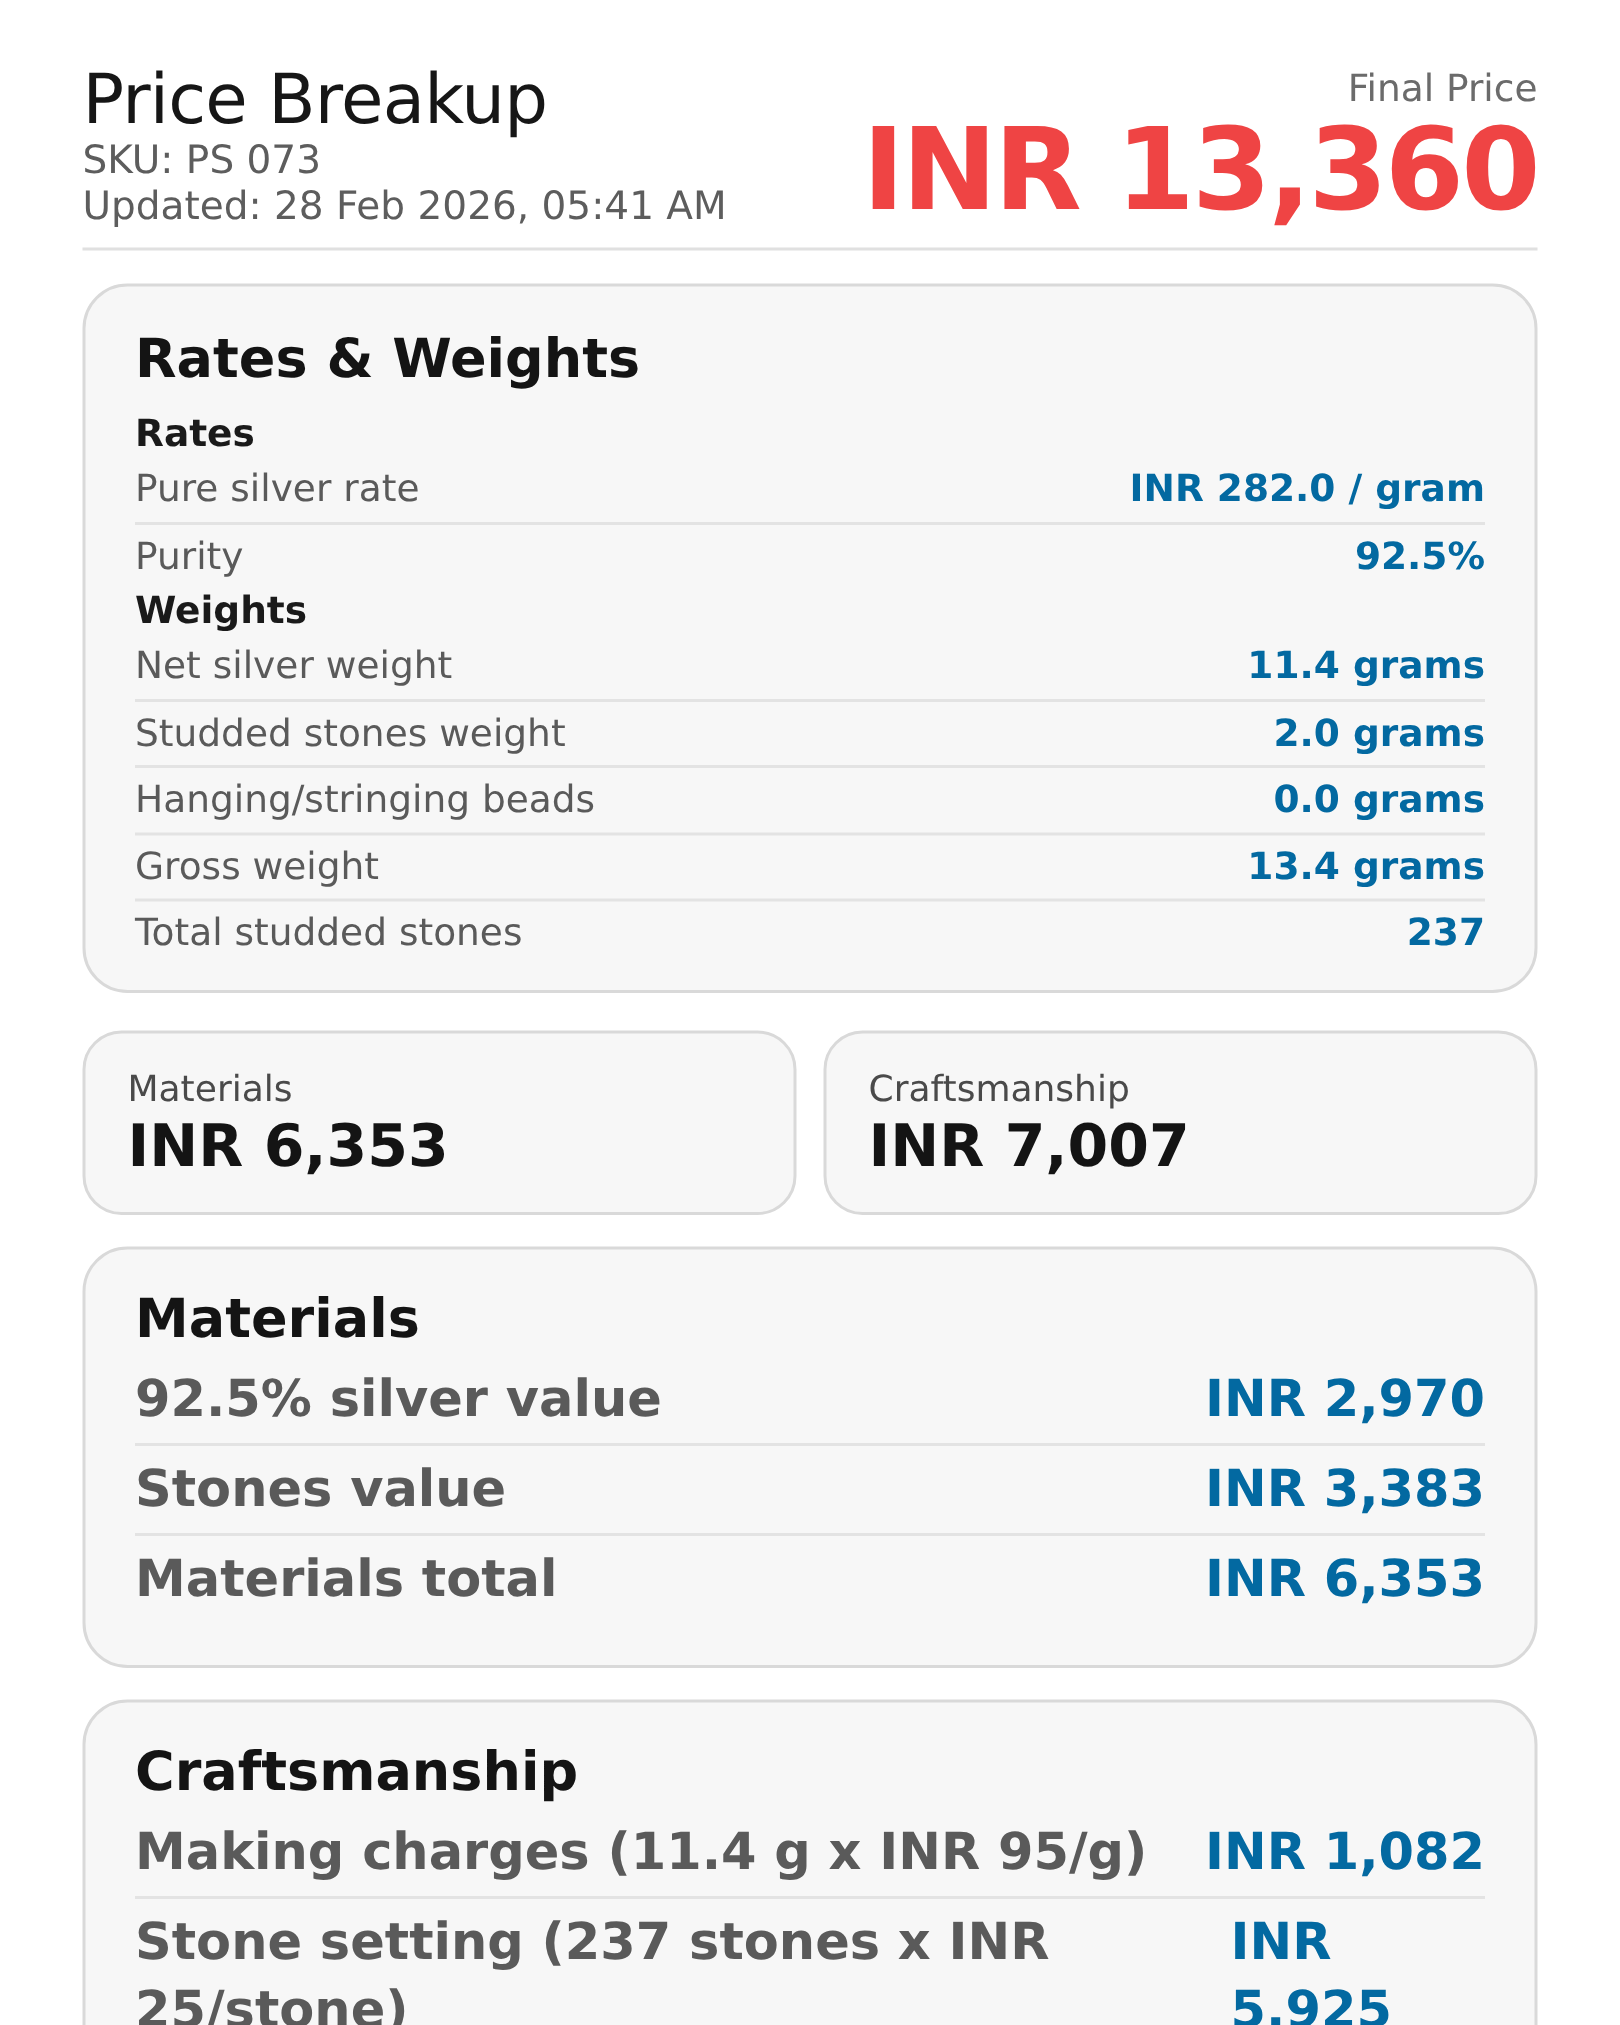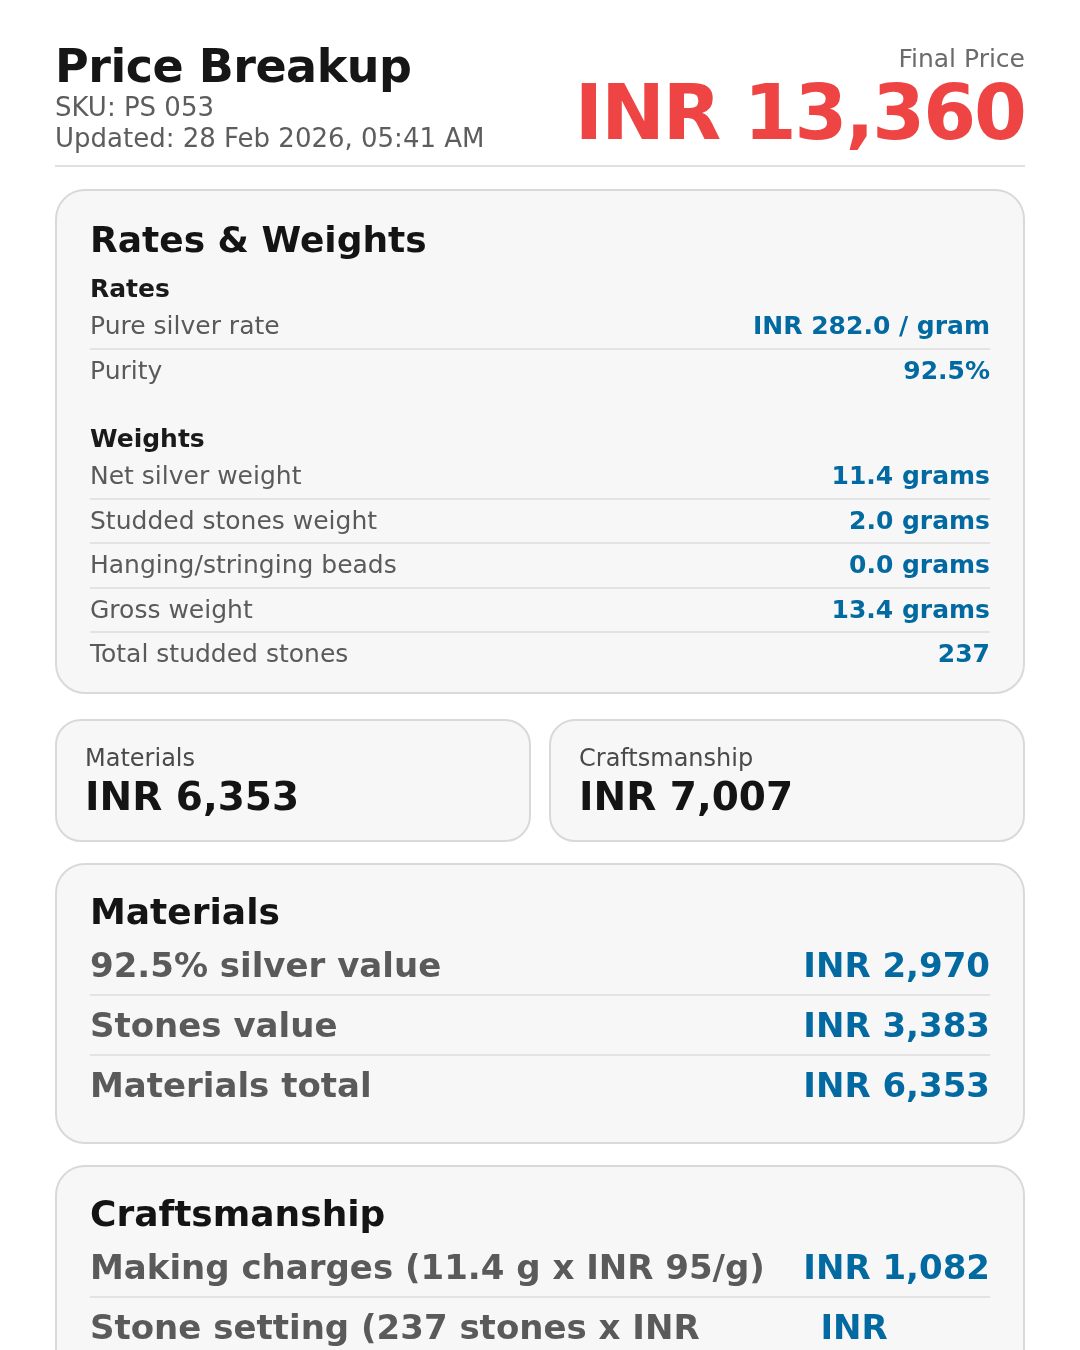--- a/index.html
+++ b/index.html
@@ -8,21 +8,21 @@
     background: #ffffff;
     overflow: hidden;
     font-family: "DejaVu Sans", "Liberation Sans", sans-serif;
     color: #161616;
   }
   .page { padding: 42px 55px 0 55px; }
 
   
   header { display: flex; justify-content: space-between; align-items: flex-start; }
   .title {
-    font-size: 46px; font-weight: bold; color: #161616;
+    font-size: 46px; font-weight: normal; color: #161616;
     line-height: 1.08; letter-spacing: -0.5px;
   }
   .sku-line, .updated-line {
     font-size: 26px; color: #5d5d5d; line-height: 1.22;
   }
   .h-right { text-align: right; flex-shrink: 0; }
   .final-label { font-size: 25px; color: #6b6b6b; margin-top: 2px; }
   .final-value {
     font-size: 76px; font-weight: bold; color: #ef4444;
     line-height: 1.0; letter-spacing: -2px; margin-top: 2px;
@@ -43,21 +43,21 @@
     border-bottom: 2px solid #e3e3e3;
   }
   .rows .row:last-child { border-bottom: none; }
   .row-label { font-size: 25px; color: #5a5a5a; line-height: 1.3; }
   .row-value { font-size: 25px; font-weight: bold; color: #0369a1; line-height: 1.3; }
 
   
   .rates-card { margin-top: 22px; padding: 28px 33px 16px 33px; }
   .rates-card h2 { margin-bottom: 14px; }
   .subhead { font-size: 25px; font-weight: bold; color: #1a1a1a; margin-bottom: 2px; }
-  .subhead.weights { margin-top: 32px; }
+  .subhead.weights { }
 
   
   .mid-cards { display: flex; gap: 18px; margin-top: 25px; }
   .mid-card { flex: 1; border-radius: 26px; padding: 23px 28px 24px 28px; }
   .mid-label { font-size: 24px; color: #4a4a4a; }
   .mid-value { font-size: 39px; font-weight: bold; color: #141414; margin-top: 5px; line-height: 1.0; }
 
   
   .detail-card { margin-top: 21px; padding: 26px 33px 28px 33px; }
   .detail-card h2 { margin-bottom: 4px; }
@@ -65,21 +65,21 @@
   .detail-card .row-label, .detail-card .row-value { font-size: 34px; font-weight: bold; }
 </style>
 </head>
 <body>
 
 <div class="page">
 
   <header>
     <div class="h-left">
       <div class="title">Price Breakup</div>
-      <div class="sku-line">SKU: PS 053</div>
+      <div class="sku-line">SKU: PS 073</div>
       <div class="updated-line">Updated: 28 Feb 2026, 05:41 AM</div>
     </div>
     <div class="h-right">
       <div class="final-label">Final Price</div>
       <div class="final-value">INR 13,360</div>
     </div>
   </header>
 
   <div class="header-divider"></div>
 

